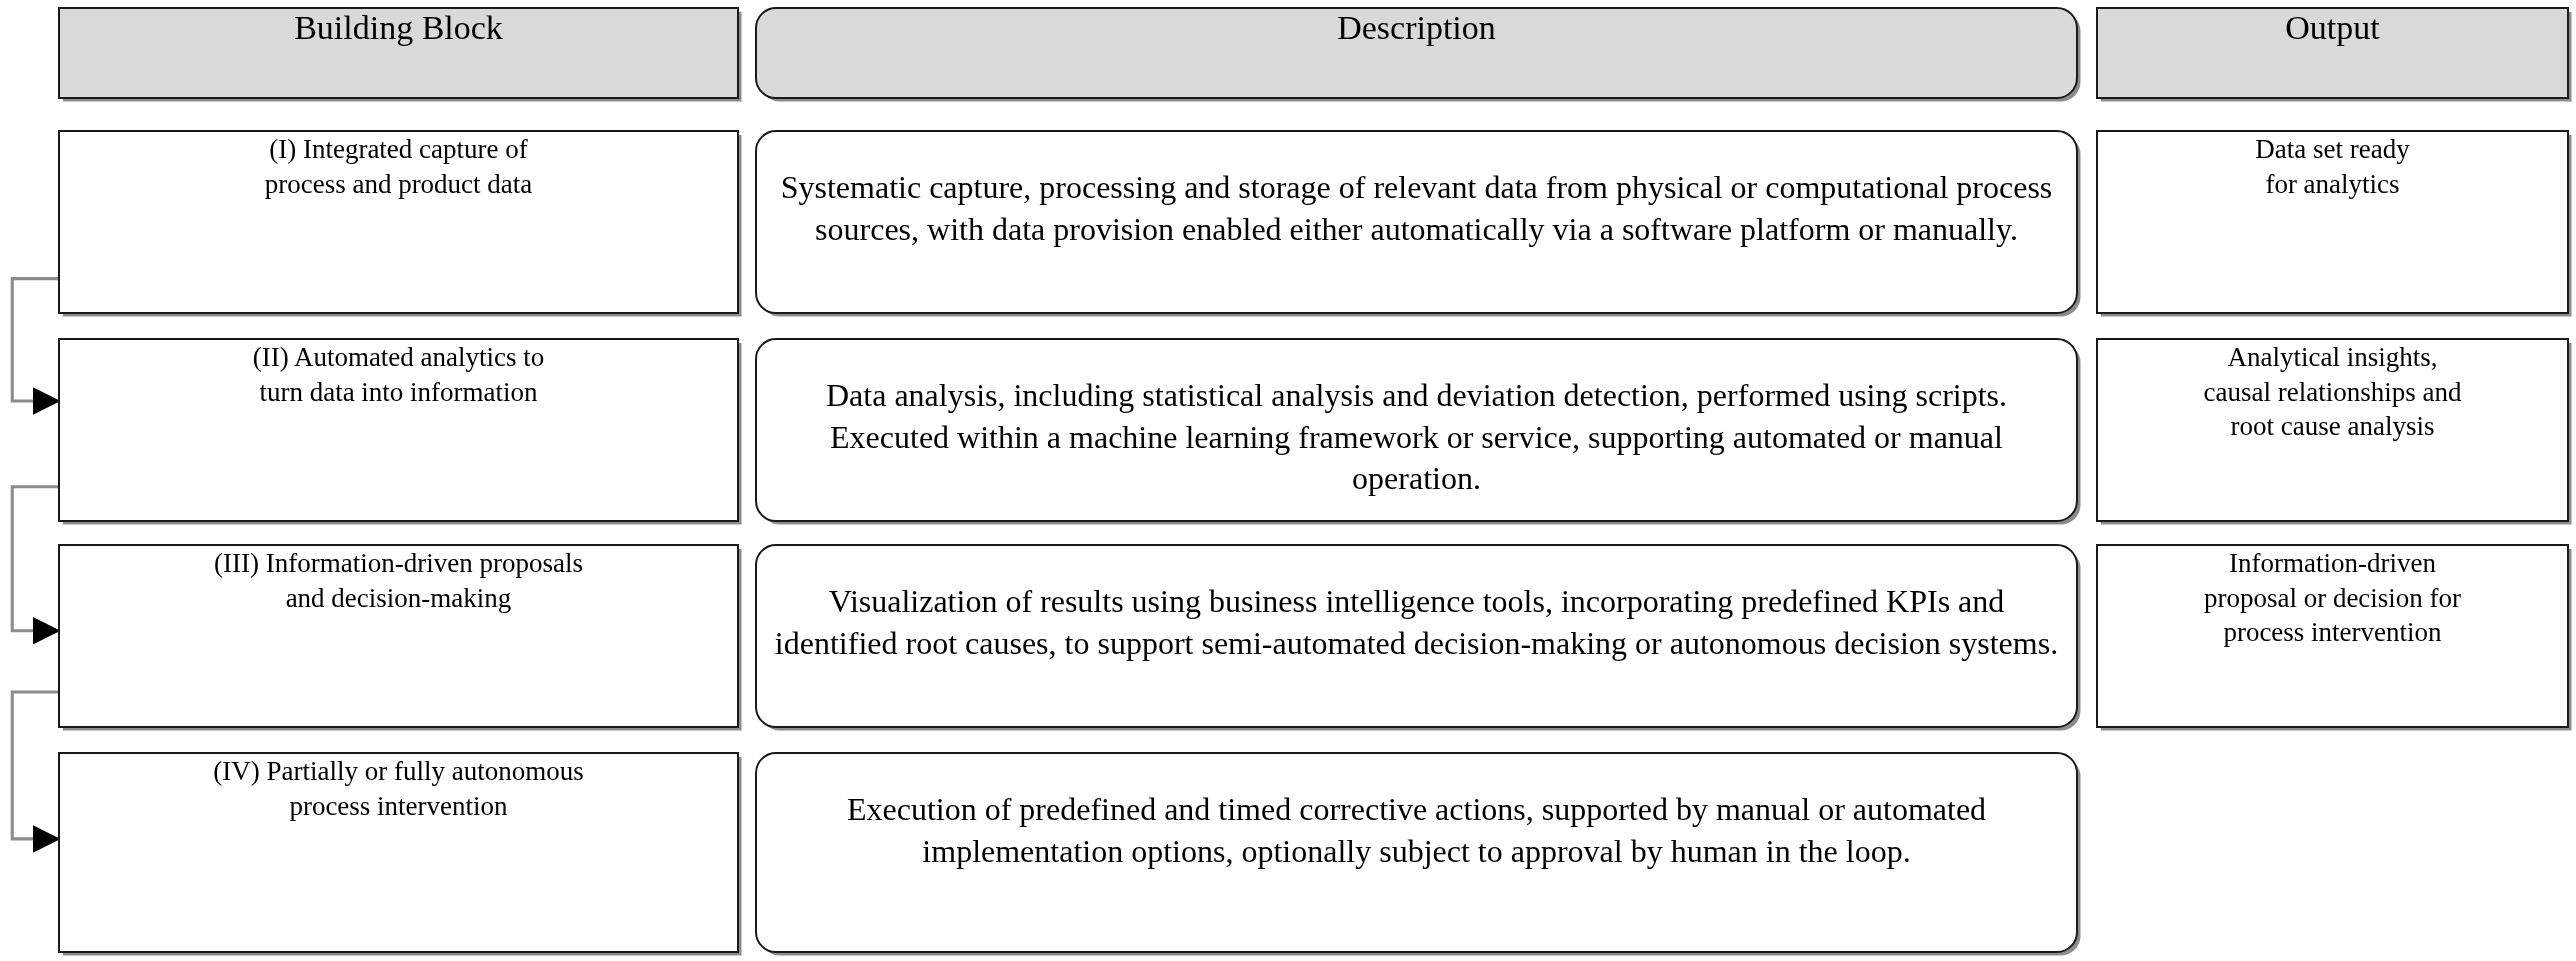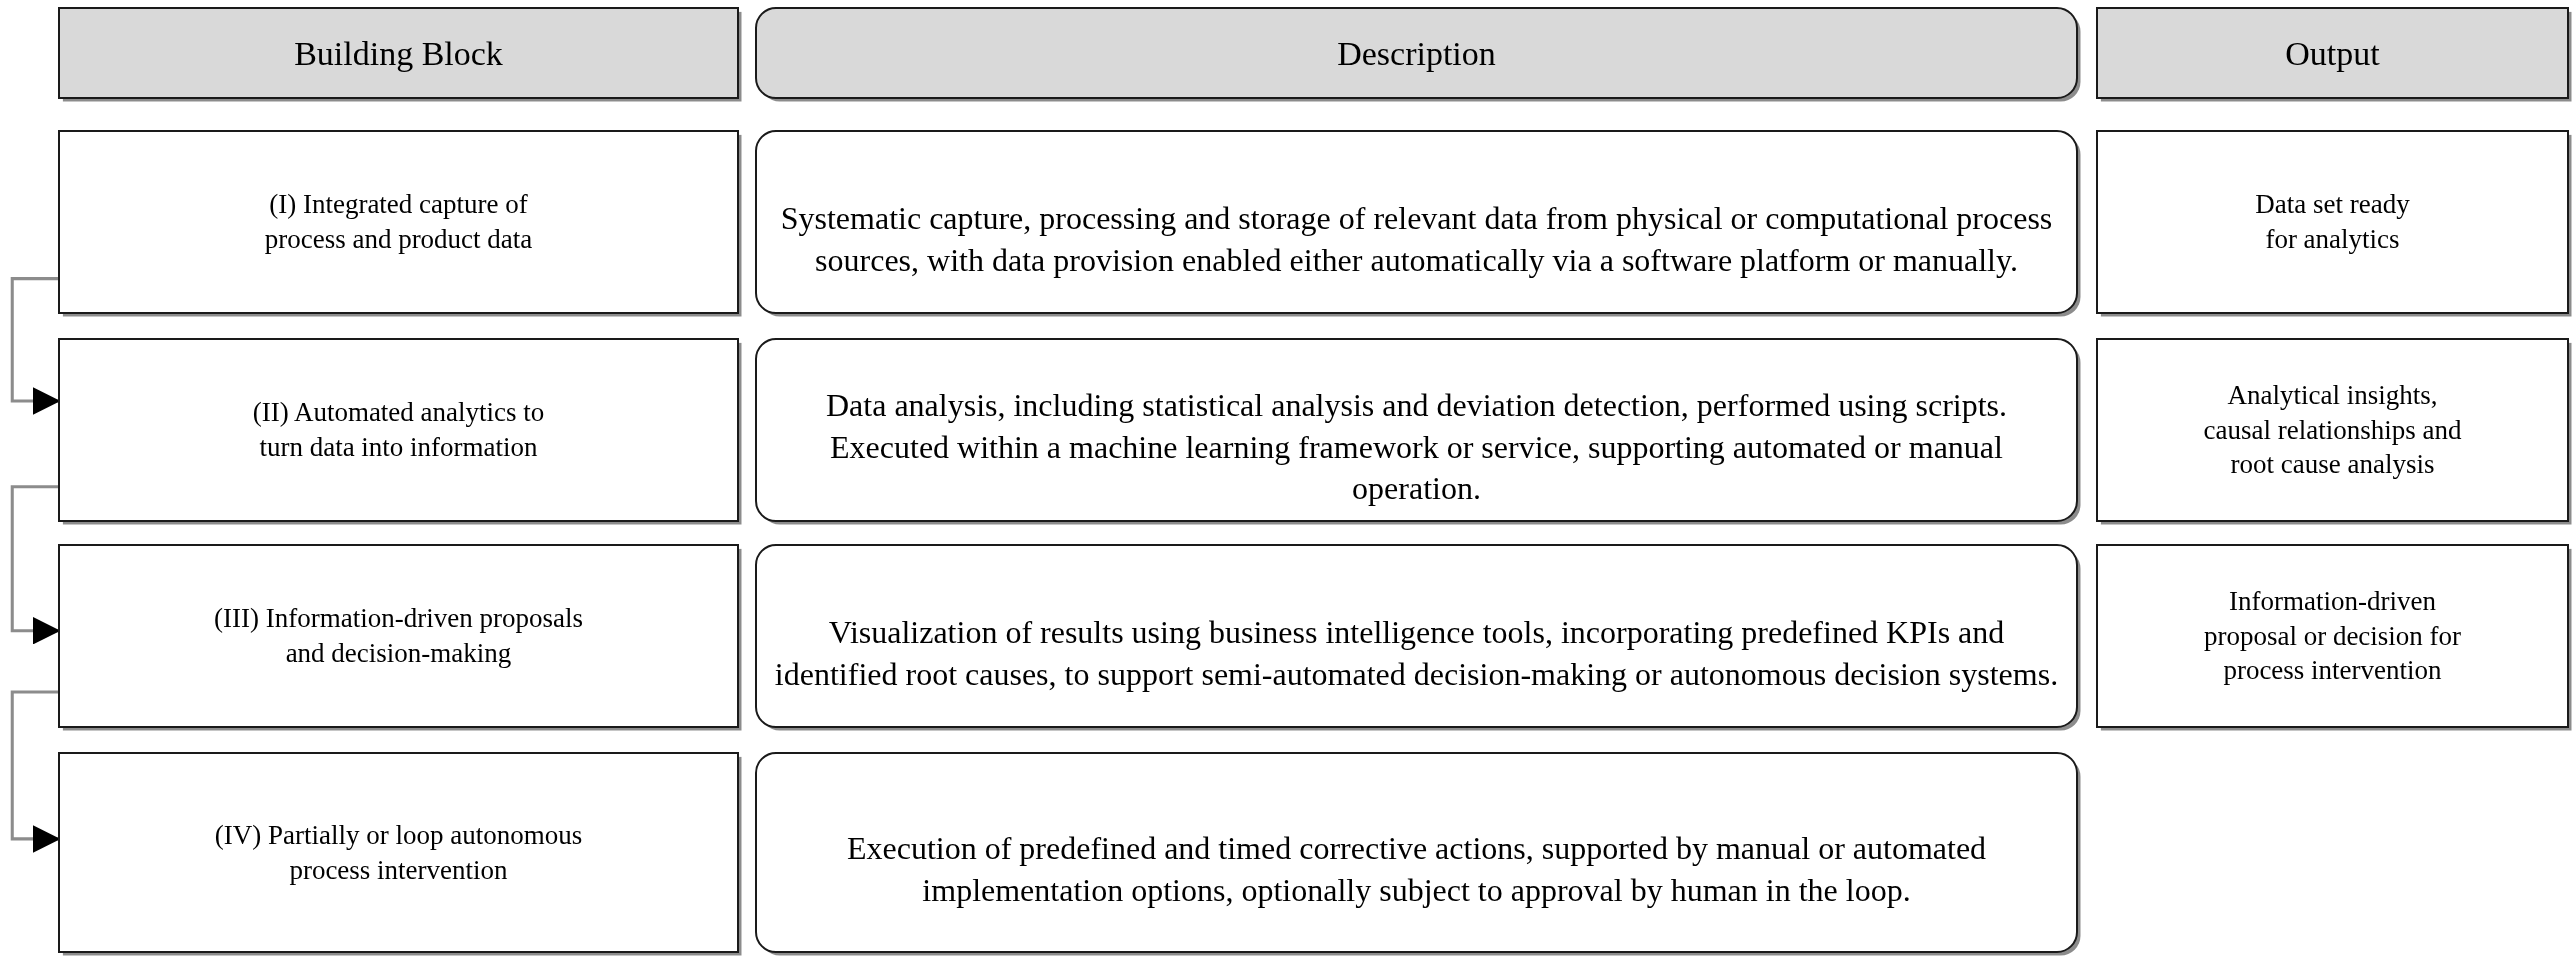--- a/index.html
+++ b/index.html
@@ -19,21 +19,20 @@
     overflow: hidden;
   }
 
   
   .cell {
     position: absolute;
     box-sizing: border-box;
     border: 2.4px solid #1a1a1a;
     background: #ffffff;
     display: flex;
-    align-items: center;
     justify-content: center;
     text-align: center;
     box-shadow: 3.7px 3.7px 0 -1.2px rgba(0,0,0,0.45);
   }
   .cell .txt {
     display: block;
     width: 100%;
     padding: 0 13.5px;
     box-sizing: border-box;
     font-size: 27px;
@@ -142,21 +141,21 @@
   <div class="cell desc col-desc row-3">
     <span class="txt">Visualization of results using business intelligence tools, incorporating predefined KPIs and identified root causes, to support semi-automated decision-making or autonomous decision systems.</span>
   </div>
   <div class="cell col-output row-3">
     <span class="txt">Information-driven
 proposal or decision for
 process intervention</span>
   </div>
 
   <div class="cell col-block row-4">
-    <span class="txt">(IV) Partially or loop autonomous
+    <span class="txt">(IV) Partially or fully autonomous
 process intervention</span>
   </div>
   <div class="cell desc col-desc row-4">
     <span class="txt">Execution of predefined and timed corrective actions, supported by manual or automated implementation options, optionally subject to approval by human in the loop.</span>
   </div>
 
 </div>
 
 
 </body></html>

